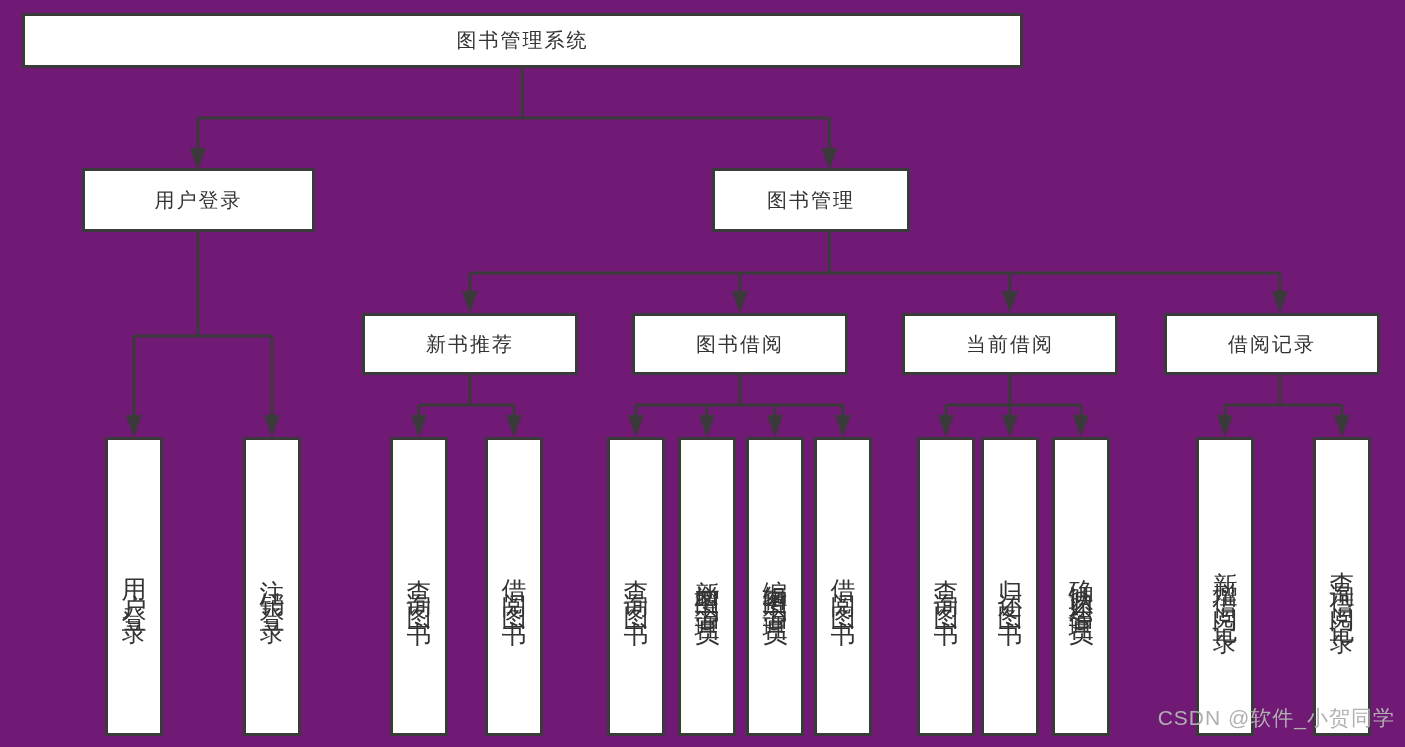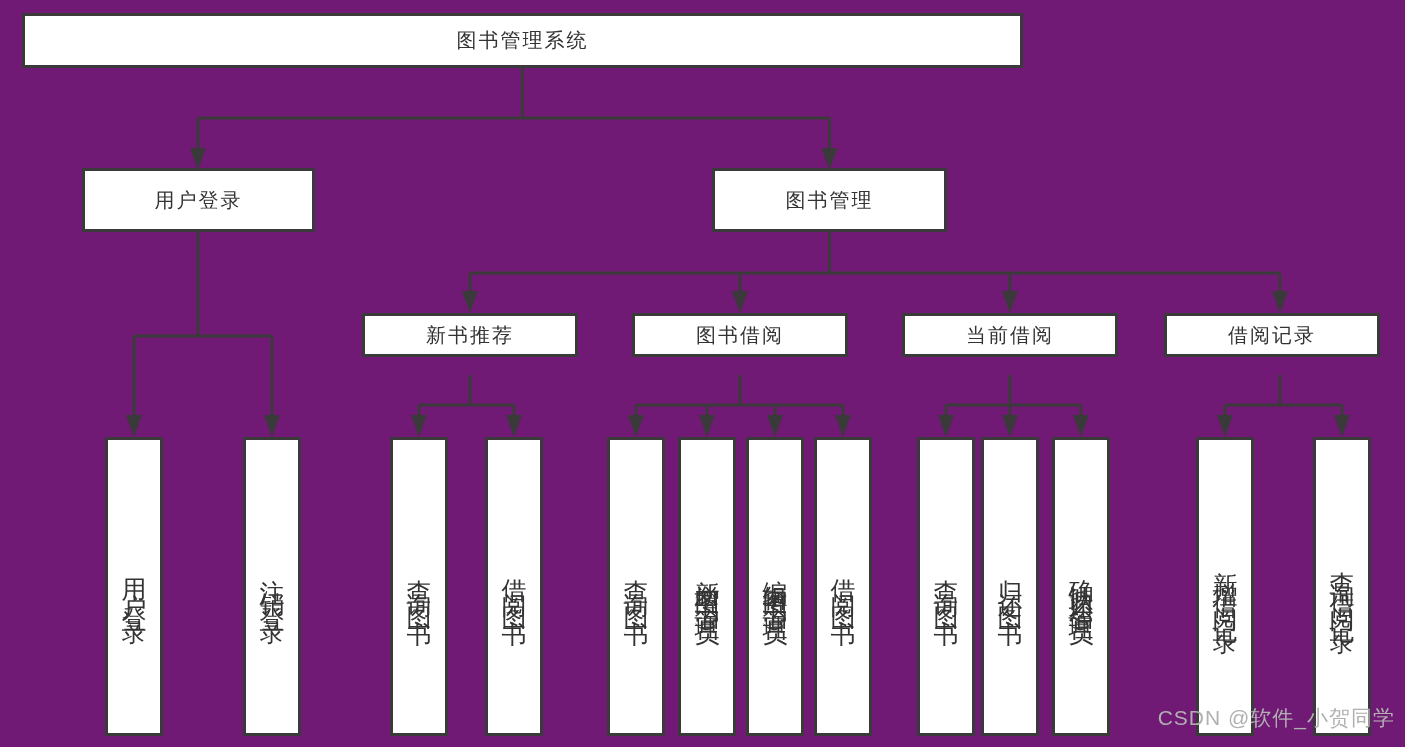--- a/index.html
+++ b/index.html
@@ -34,22 +34,22 @@
     color: #333333;
     z-index: 2;
   }
   .hnode {
     font-size: 20px;
     letter-spacing: 2px;
     white-space: nowrap;
   }
   .root-node  { left: 22px;  top: 13px;  width: 1001px; height: 55px; }
   .n-login    { left: 82px;  top: 168px; width: 233px;  height: 64px; }
-  .n-bookmgmt { left: 712px; top: 168px; width: 235px;  height: 64px; }
-  .lvl3 { top: 313px; width: 216px; height: 44px; }
+  .n-bookmgmt { left: 712px; top: 168px; width: 198px;  height: 64px; }
+  .lvl3 { top: 313px; width: 216px; height: 62px; }
   .n-recommend { left: 362px; }
   .n-borrow    { left: 632px; }
   .n-current   { left: 902px; }
   .n-record    { left: 1164px; align-items: center; }
   .leaf {
     top: 437px;
     width: 58px;
     height: 299px;
   }
   .leaf .vtext {

